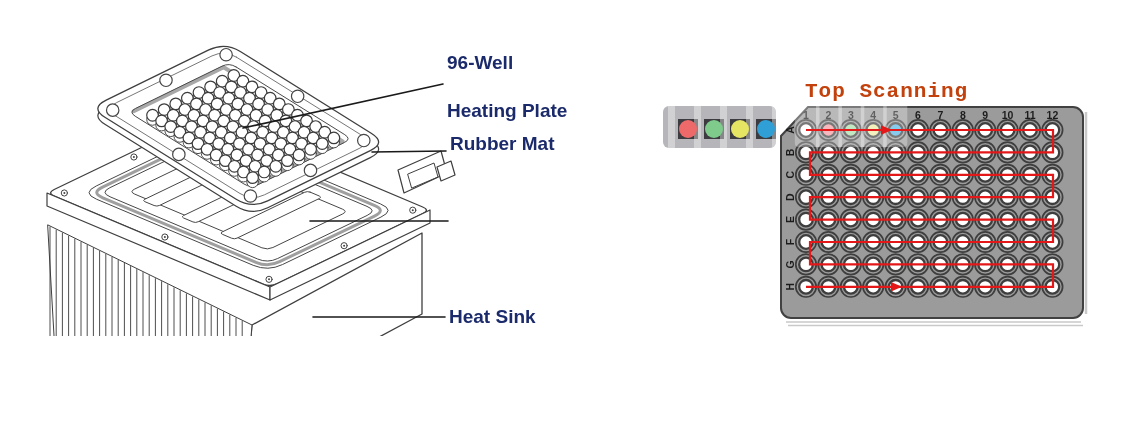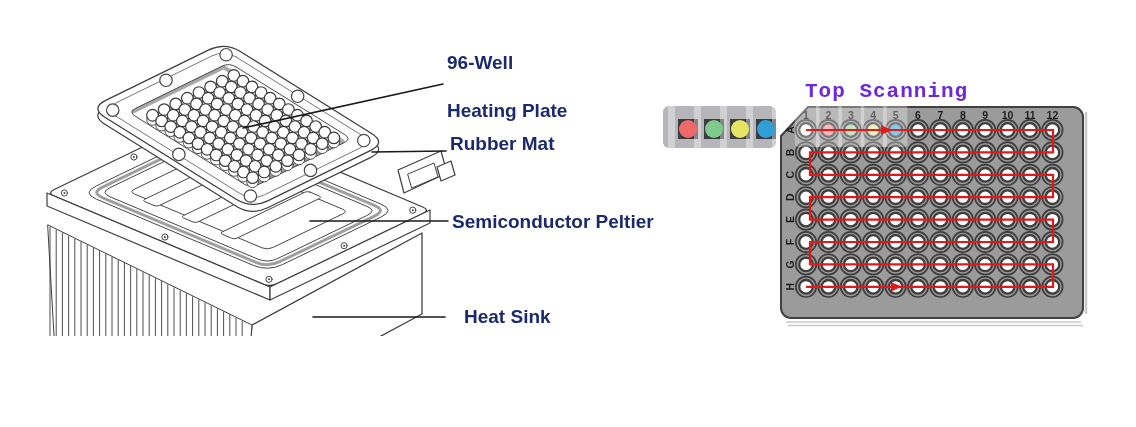--- a/index.html
+++ b/index.html
@@ -1,21 +1,21 @@
 <!DOCTYPE html>
 <html><head>
 <meta charset="utf-8">
 <style>
   html,body{margin:0;padding:0;background:#fff;}
   .canvas{position:relative;width:1136px;height:336px;background:#fff;overflow:hidden;
           font-family:"Liberation Sans",sans-serif;}
   .layer{position:absolute;left:0;top:0;width:1136px;height:427px;pointer-events:none;}
   .dev-label{position:absolute;font-size:19px;font-weight:bold;color:#1b2a6b;line-height:1.15;white-space:nowrap;}
   .scan-title{position:absolute;left:805px;top:80px;font-family:"Liberation Mono",monospace;
-              font-size:21px;font-weight:bold;color:#6d28d9;letter-spacing:1px;white-space:nowrap;}
+              font-size:21px;font-weight:bold;color:#c2410c;letter-spacing:1px;white-space:nowrap;}
   .plate-svg{position:absolute;left:778px;top:100px;width:315px;height:227px;}
   .colnum{font-family:"Liberation Sans",sans-serif;font-size:10.5px;font-weight:bold;fill:#1c1c1c;text-anchor:middle;}
   .rowletter{font-family:"Liberation Sans",sans-serif;font-size:10.5px;font-weight:bold;fill:#1c1c1c;text-anchor:middle;}
   .strip{position:absolute;left:663px;top:106px;width:113px;height:42px;background:#b5b5ba;border-radius:6px;}
   .strip::after{content:'';position:absolute;inset:0;border-radius:6px;z-index:2;
     background:repeating-linear-gradient(90deg, rgba(255,255,255,0) 0 5px, rgba(255,255,255,0.38) 5px 12px, rgba(255,255,255,0) 12px 26px);}
   .strip-cell{position:absolute;top:13px;width:20px;height:20px;background:#3c3c40;z-index:1;}
   .strip-dot{position:absolute;top:14px;width:18px;height:18px;border-radius:50%;z-index:3;}
 </style>
 </head>
@@ -304,22 +304,21 @@
         <line x1="310" y1="221" x2="448" y2="221" stroke="#1a1a1a" stroke-width="1.6"></line>
         <line x1="313" y1="317" x2="445" y2="317" stroke="#1a1a1a" stroke-width="1.6"></line>
       </g>
   </svg>
 
   <div class="dev-label" style="left:447px;top:52px;">
     <div>96-Well</div>
     <div style="margin-top:26px">Heating Plate</div>
   </div>
   <div class="dev-label" style="left:450px;top:133px;">Rubber Mat</div>
-  <div class="dev-label" style="left:452px;top:211px;">Semiconductor Peltier</div>
-  <div class="dev-label" style="left:464px;top:306px;text-align:right;">Heat Sink</div>
+  <div class="dev-label" style="left:449px;top:306px;text-align:right;">Heat Sink</div>
 
   <div class="scan-title">Top Scanning</div>
 
   <div class="strip">
       <div class="strip-cell" style="left: 15px;"></div>
       <div class="strip-dot" style="left: 16px; background: rgb(238, 106, 106);"></div>
       <div class="strip-cell" style="left: 41px;"></div>
       <div class="strip-dot" style="left: 42px; background: rgb(126, 203, 140);"></div>
       <div class="strip-cell" style="left: 67px;"></div>
       <div class="strip-dot" style="left: 68px; background: rgb(229, 228, 99);"></div>

